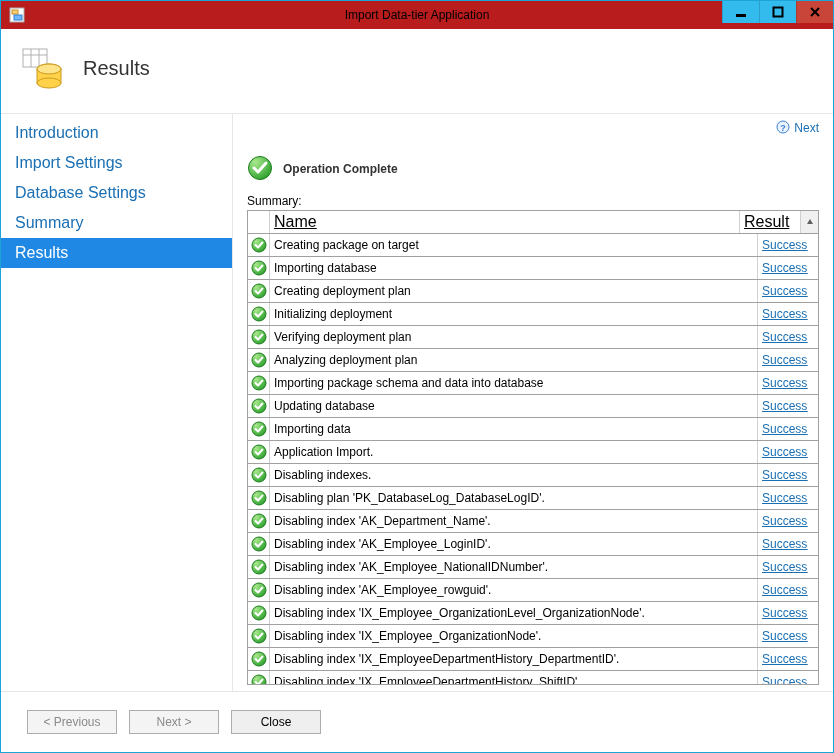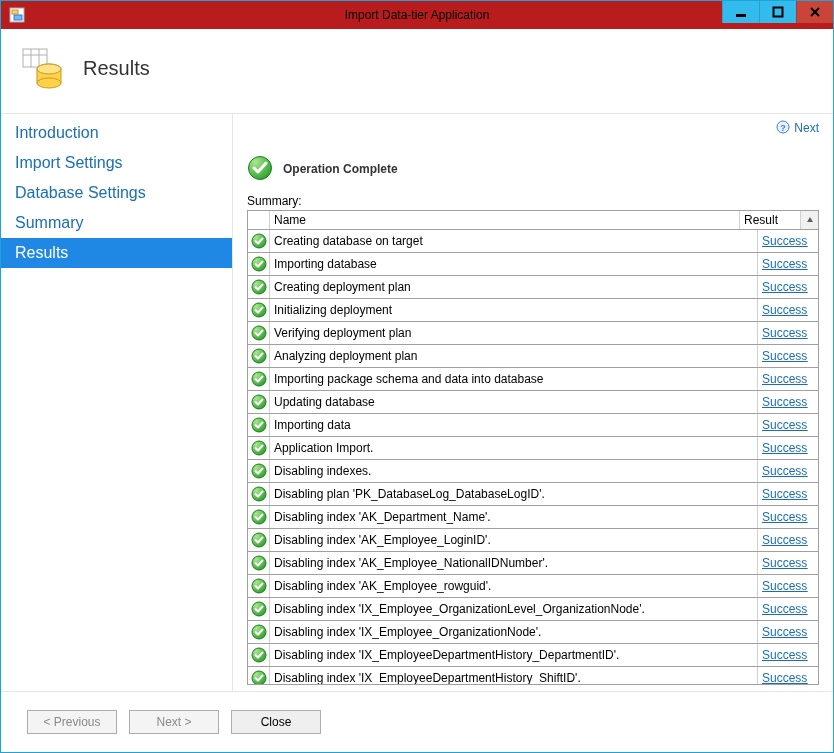--- a/index.html
+++ b/index.html
@@ -155,23 +155,24 @@
     min-height: 0;
   }
   .table-header {
     display: flex;
     background: #fff;
     border-bottom: 1px solid #a0a0a0;
     flex: 0 0 auto;
   }
   .th {
     padding: 2px 4px;
-    font-size: 12px;
+    font-size: 16px;
     border-right: 1px solid #d0d0d0;
     box-sizing: border-box;
+    text-decoration: underline;
   }
   .th-icon { width: 22px; border-right: 1px solid #d0d0d0; }
   .th-name { flex: 1 1 auto; }
   .th-result { width: 60px; border-right: none; }
   .th-scroll-gap {
     width: 17px;
     border-left: 1px solid #d0d0d0;
     background: #f0f0f0;
     display: flex;
     align-items: center;
@@ -362,21 +363,21 @@
                   <defs>
                     <radialGradient id="gr" cx="30%" cy="25%" r="80%">
                       <stop offset="0%" stop-color="#a9e88d"></stop>
                       <stop offset="100%" stop-color="#2fa32f"></stop>
                     </radialGradient>
                   </defs>
                   <circle cx="8" cy="8" r="7" fill="url(#gr)" stroke="#1f7d1f"></circle>
                   <polyline points="4.5,8 7,10.5 11.5,5.5" fill="none" stroke="#fff" stroke-width="2" stroke-linecap="round" stroke-linejoin="round"></polyline>
                 </svg>
               </div>
-              <div class="cell-name">Creating database on target</div>
+              <div class="cell-name">Creating package on target</div>
               <div class="cell-result">
                 <a>Success</a>
               </div>
             </div>
             <div class="row">
               <div class="cell-icon check-small">
                 <svg width="16" height="16" viewBox="0 0 16 16">
                   <defs>
                     <radialGradient id="gr" cx="30%" cy="25%" r="80%">
                       <stop offset="0%" stop-color="#a9e88d"></stop>

